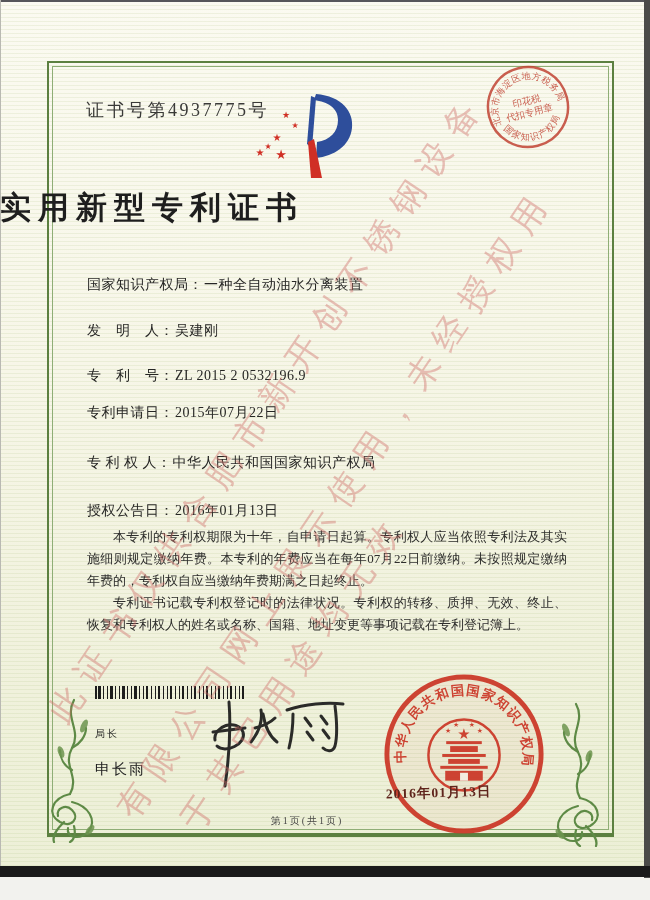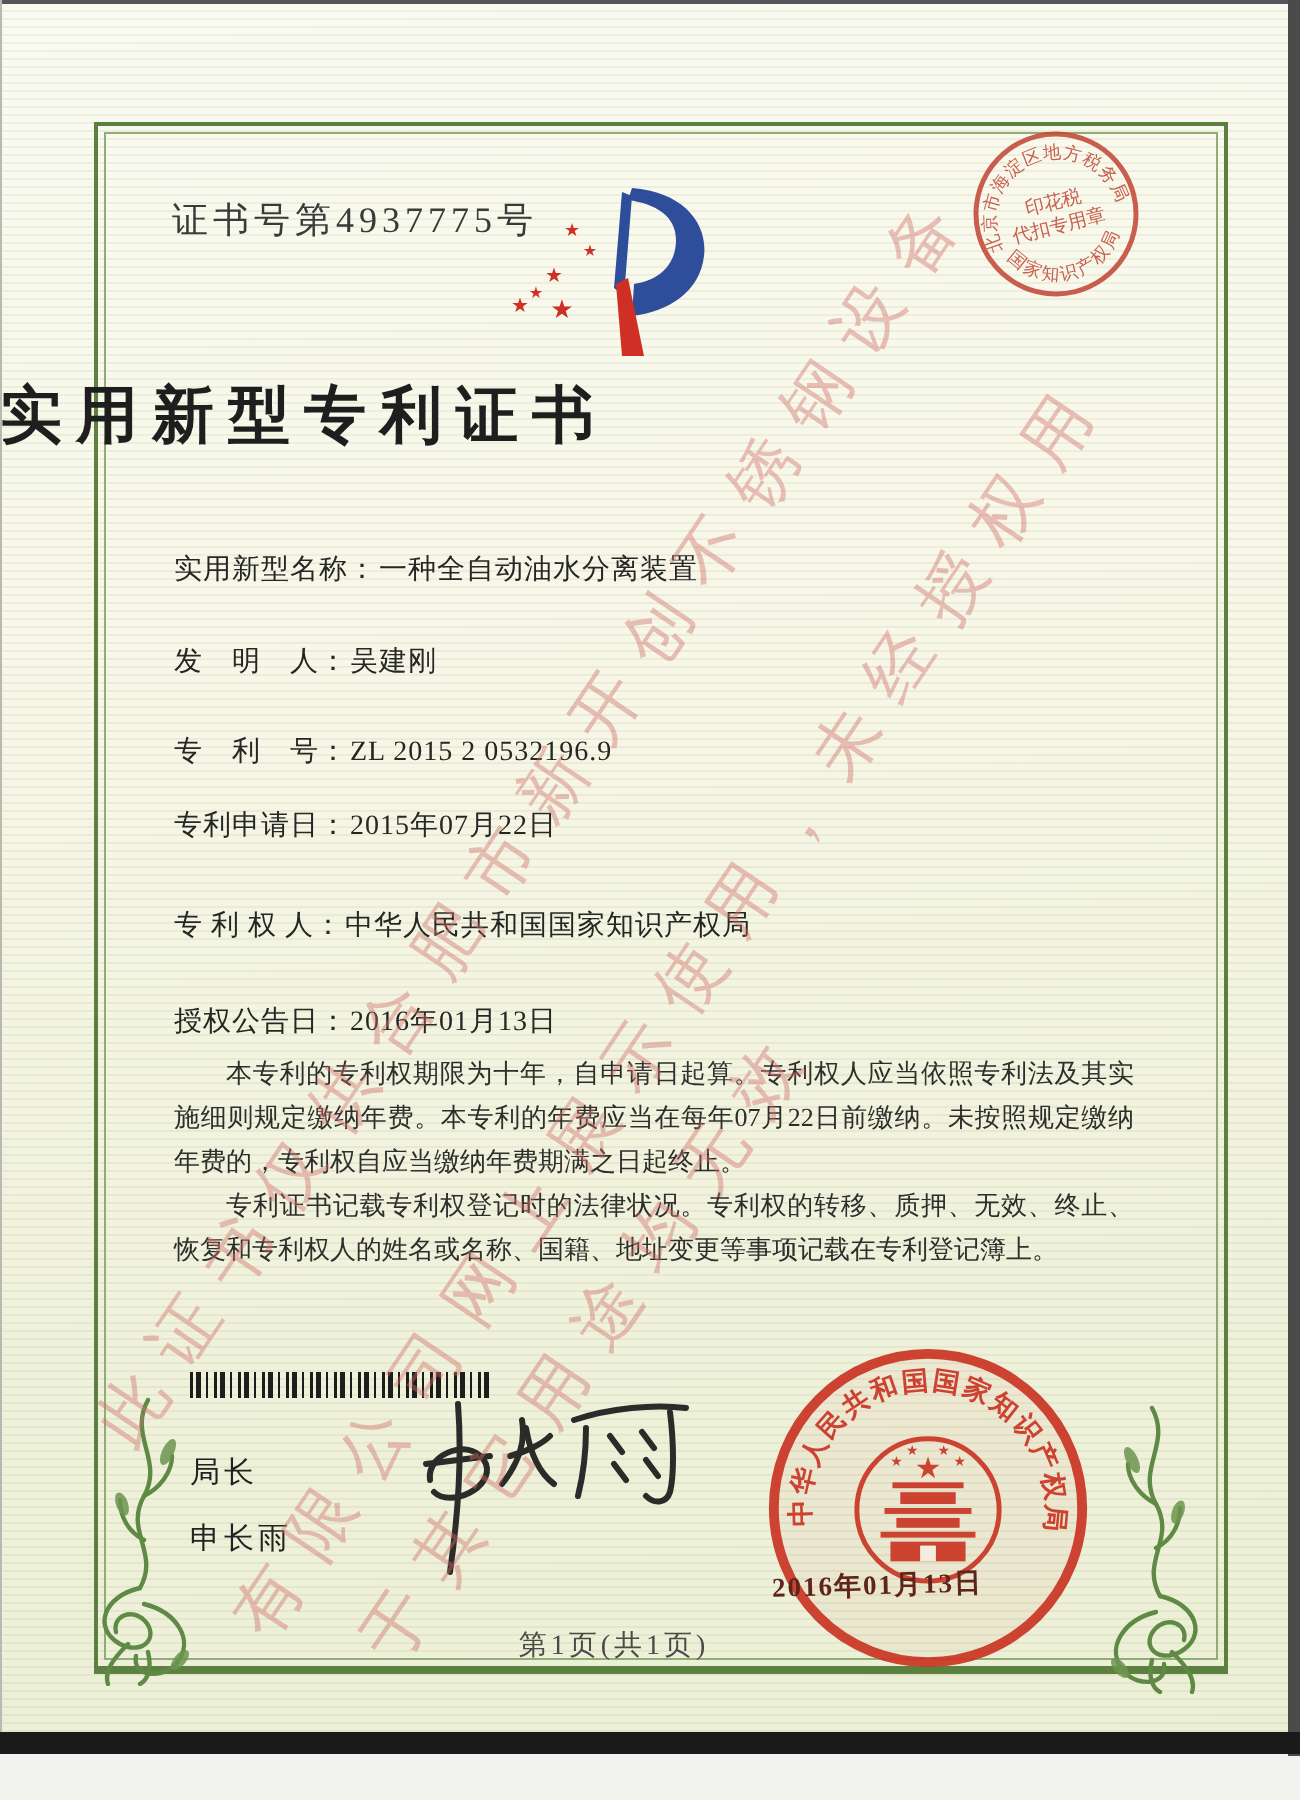--- a/index.html
+++ b/index.html
@@ -33,33 +33,33 @@
   .f1{top:276px}.f2{top:322px}.f3{top:367px}.f4{top:404px}.f5{top:454px}.f6{top:502px}
   .fvalue{margin-left:1px;}
   
   .paras{position:absolute;left:87px;top:526px;width:480px;font-size:13px;line-height:22px;
          color:#2e2e2c;text-align:justify;}
   .paras p{margin:0;text-indent:2em;}
   
   .barcode{position:absolute;left:95px;top:686px;width:150px;height:13px;
      background:
        repeating-linear-gradient(90deg,#1d1d1d 0 1.5px,transparent 1.5px 3px,#1d1d1d 3px 5.5px,transparent 5.5px 8px,#1d1d1d 8px 9px,transparent 9px 12px);}
-  .director-label{position:absolute;left:95px;top:727px;font-size:15px;color:#222;letter-spacing:2px;}
+  .director-label{position:absolute;left:95px;top:727px;font-size:10px;color:#222;letter-spacing:2px;}
   .director-name{position:absolute;left:95px;top:760px;font-size:15px;color:#222;letter-spacing:2px;text-align:right;}
   .signature{position:absolute;left:185px;top:688px;width:175px;height:108px;}
   
   .seal{position:absolute;left:380px;top:670px;width:168px;height:168px;opacity:0.93;}
   .seal-date{position:absolute;left:386px;top:784px;font-size:13.5px;font-weight:bold;
              color:#5f241c;letter-spacing:1px;transform:rotate(-1.5deg);z-index:7;}
   
   .tax-stamp{position:absolute;left:479px;top:58px;width:98px;height:98px;
              transform:rotate(-14deg);opacity:0.85;z-index:8;}
   
   .footer{position:absolute;left:0;top:814px;width:614px;text-align:center;
-          font-size:14px;color:#4a4a48;letter-spacing:2px;}
+          font-size:10px;color:#4a4a48;letter-spacing:2px;}
   
   .wm{position:absolute;white-space:nowrap;font-size:34px;letter-spacing:13px;font-weight:500;
       color:rgba(207,110,106,0.42);transform:rotate(-56deg);transform-origin:0 0;z-index:6;pointer-events:none;}
   .wm1{left:38px;top:706px;}
   .wm2{left:106px;top:802px;}
   .wm3{left:170px;top:814px;}
 </style>
 </head>
 <body>
 
@@ -115,21 +115,21 @@
       <text x="27" y="55" font-size="10">★</text>
       <text x="18" y="63" font-size="8">★</text>
       <text x="10" y="70" font-size="10">★</text>
       <text x="31" y="73" font-size="13">★</text>
     </g>
   </svg>
 
   <div class="title">实用新型专利证书</div>
 
   <div class="field f1">
-    <span class="flabel">实用新型名称：</span><span class="fvalue">一种全自动油水分离装置</span>
+    <span class="flabel">国家知识产权局：</span><span class="fvalue">一种全自动油水分离装置</span>
   </div>
   <div class="field f2">
     <span class="flabel">发　明　人：</span><span class="fvalue">吴建刚</span>
   </div>
   <div class="field f3">
     <span class="flabel">专　利　号：</span><span class="fvalue">ZL 2015 2 0532196.9</span>
   </div>
   <div class="field f4">
     <span class="flabel">专利申请日：</span><span class="fvalue">2015年07月22日</span>
   </div>

